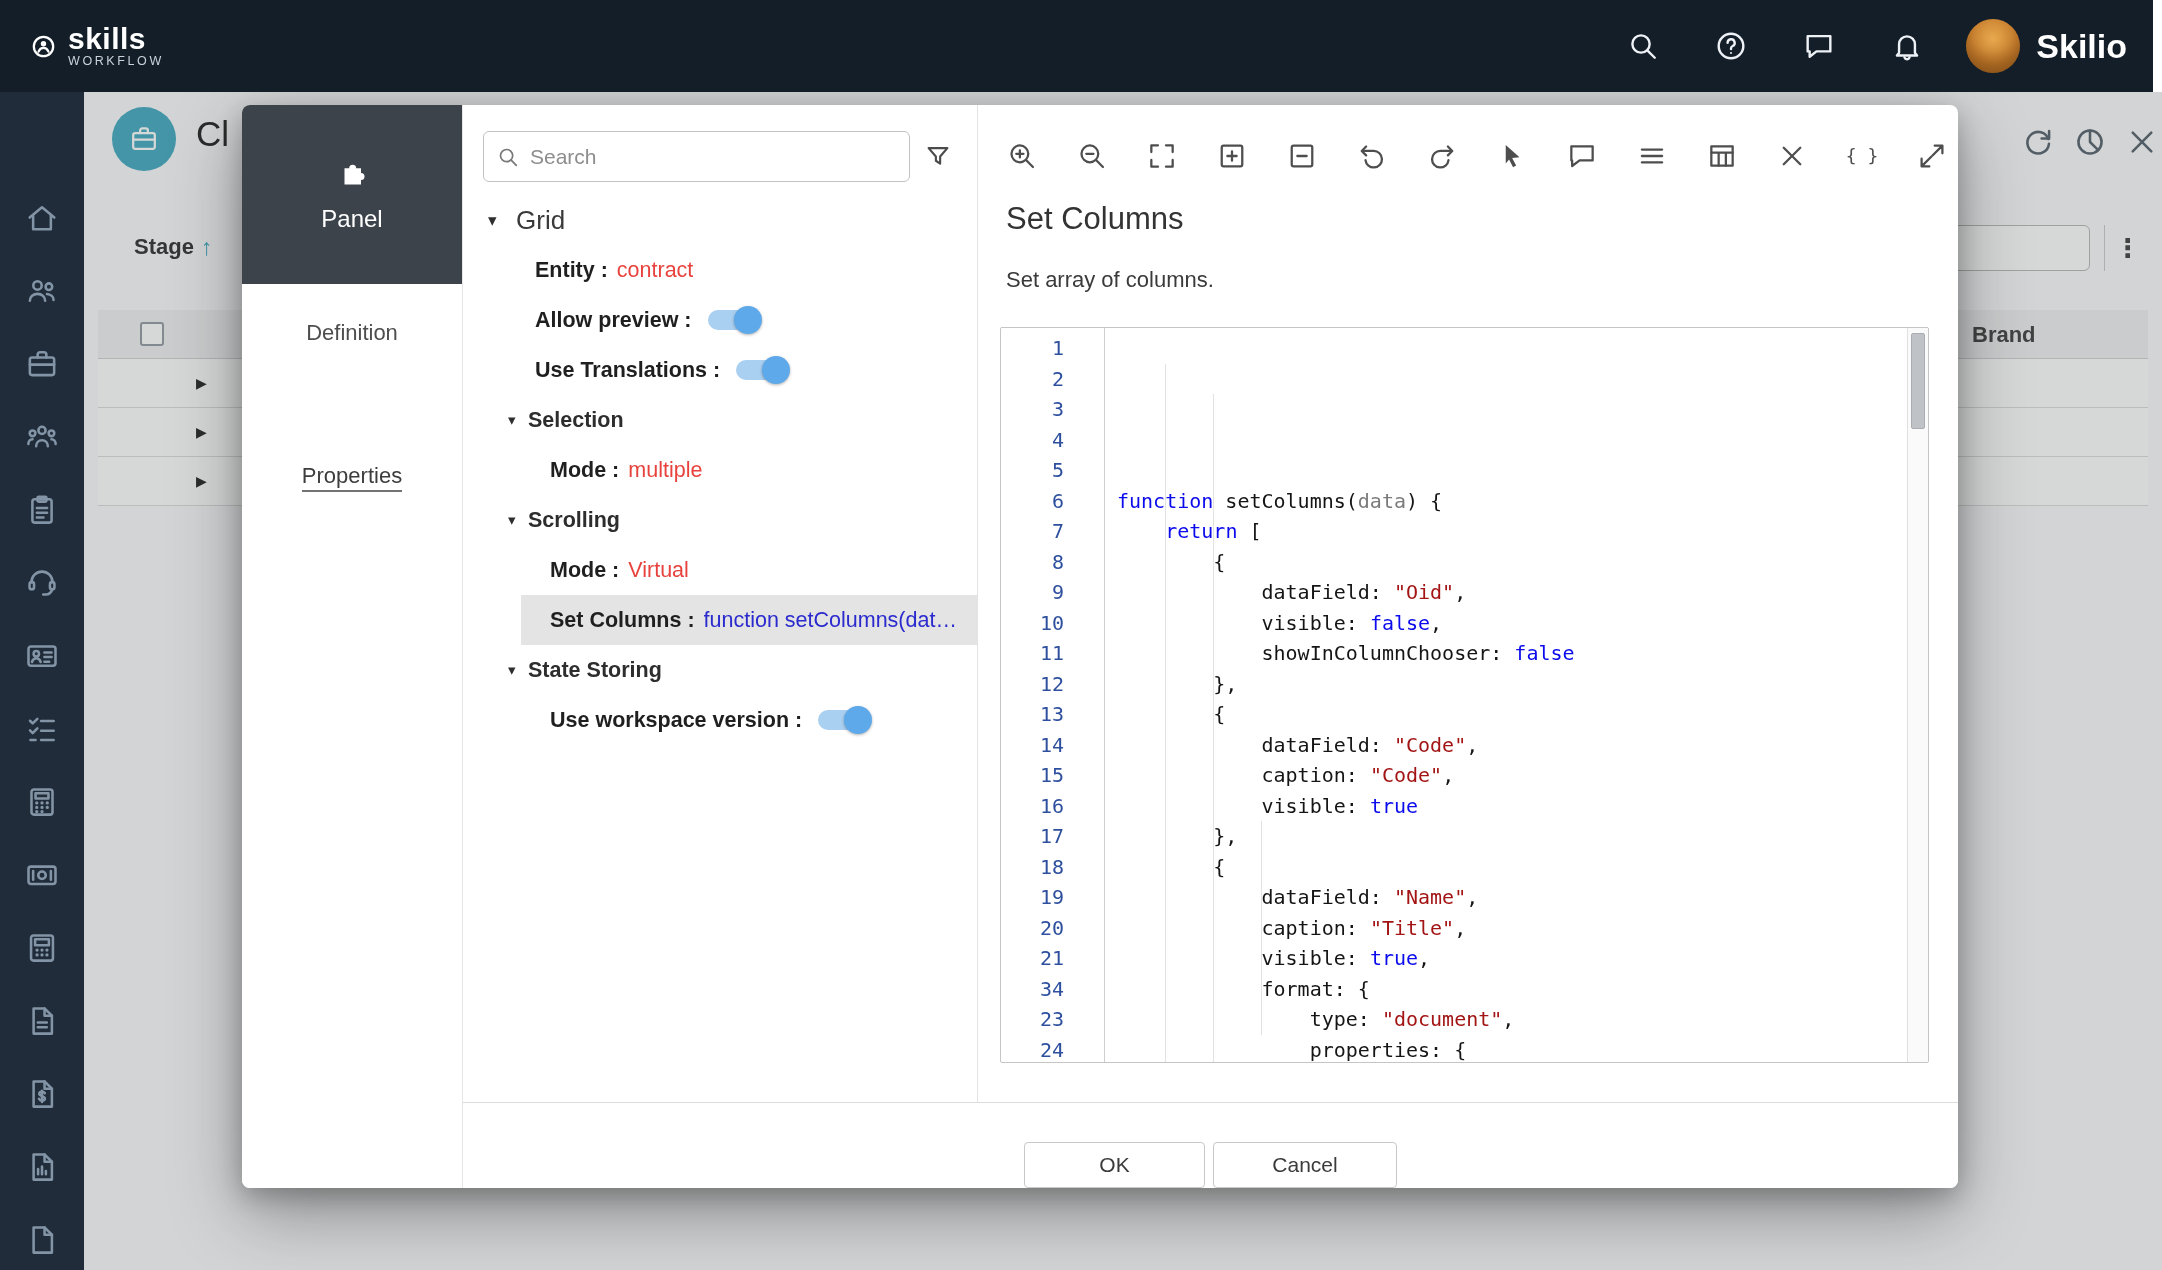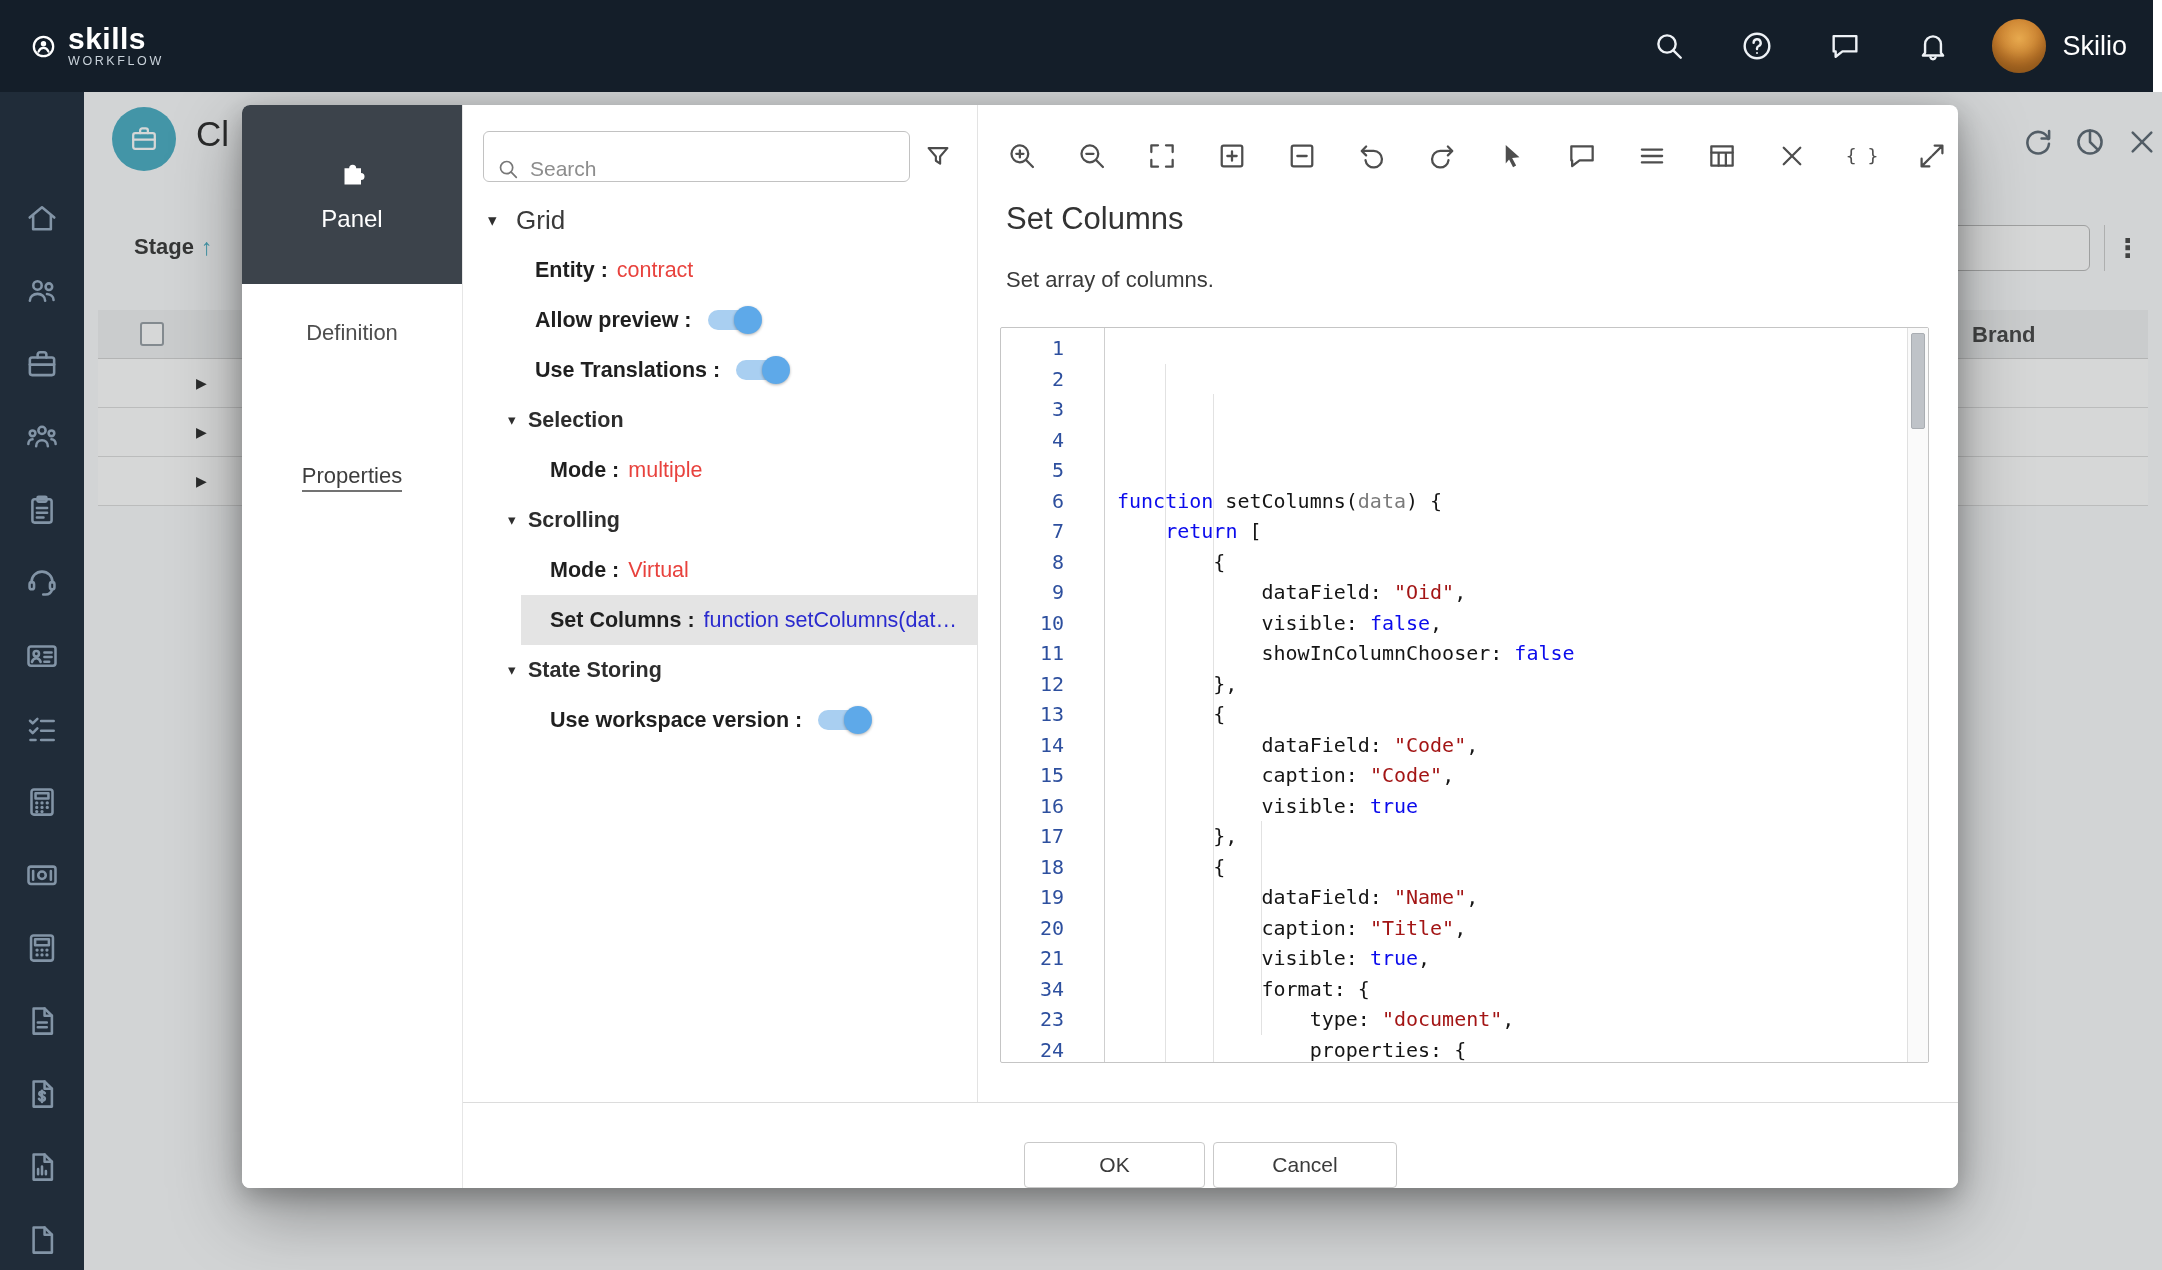--- a/index.html
+++ b/index.html
@@ -13,21 +13,21 @@
     display:flex;align-items:center;padding:0 26px 0 30px;z-index:40}
   .logo{display:flex;align-items:center;gap:11px;color:#fff;cursor:pointer}
   .logo-icon{width:27px;height:27px;color:#fff}
   .logo-title{font-size:30px;font-weight:700;line-height:28px;letter-spacing:.5px}
   .logo-sub{font-size:12.5px;letter-spacing:2.6px;color:#c9d2da;margin-top:1px}
   .topbar-actions{margin-left:auto;display:flex;align-items:center;gap:54px;margin-right:42px}
   .tb-icon{width:34px;height:34px;color:#eef2f6;cursor:pointer}
   .avatar{width:54px;height:54px;border-radius:50%;margin-right:16px;cursor:pointer;
     background:radial-gradient(circle at 50% 36%,#e7a94e 0%,#c97f2e 55%,#9a5d1f 100%);
     box-shadow:inset 0 -14px 14px rgba(90,50,10,.35)}
-  .user-name{color:#fff;font-size:27px;font-weight:400;cursor:pointer}
+  .user-name{color:#fff;font-size:34px;font-weight:700;cursor:pointer}
 
   
   .sidebar{position:absolute;left:0;top:92px;bottom:0;width:84px;background:var(--sidebar-bg,#202c39);
     display:flex;flex-direction:column;align-items:center;padding-top:108px;gap:37px;z-index:35}
   .sb-icon{width:36px;height:36px;color:#8294a6;flex:none;cursor:pointer}
 
   
   .page{position:absolute;left:84px;top:92px;right:0;bottom:0;background:#fbfcfd}
   .page-avatar{position:absolute;left:28px;top:15px;width:64px;height:64px;border-radius:50%;
     background:var(--accent-teal,#4cafc5);color:#fff;display:flex;align-items:center;justify-content:center;padding:16px}
@@ -62,21 +62,21 @@
   .puzzle{width:36px;height:36px;color:#fff}
   .panel-title{font-size:24px}
   .panel-tabs{margin-top:13px}
   .panel-tab{height:72px;margin-bottom:72px;display:flex;align-items:center;justify-content:center;
     font-size:22px;color:#4e4e4e;cursor:pointer}
   .panel-tab.active span{border-bottom:2px solid #737373;padding-bottom:1px;color:#3d3d3d}
 
   
   .dlg-tree{grid-column:2;grid-row:1;border-right:1px solid #e3e3e3;overflow:hidden}
   .search-row{display:flex;align-items:center;margin:26px 15px 0 20px}
-  .search-input{flex:1;height:51px;border:1px solid #c2c2c2;border-radius:6px;display:flex;align-items:flex-end;
+  .search-input{flex:1;height:51px;border:1px solid #c2c2c2;border-radius:6px;display:flex;align-items:center;
     padding:0 12px;background:#fff}
   .search-input .s-icon{width:24px;height:24px;color:#777;margin-right:10px;flex:none}
   .search-input input{border:none;outline:none;flex:1;font-size:21px;color:#333;font-family:inherit;background:transparent}
   .search-input input::placeholder{color:#8d8d8d}
   .filter-btn{width:48px;height:48px;border:none;background:transparent;color:#4b4b4b;margin-left:4px;
     display:flex;align-items:center;justify-content:center;cursor:pointer}
   .filter-btn svg{width:30px;height:30px}
   .tree-root{display:flex;align-items:center;height:50px;margin-top:13px;padding-left:25px;cursor:pointer}
   .root-arrow{font-size:17px;color:#2e2e2e;width:22px}
   .root-label{font-size:26px;color:#3a3a3a;font-weight:500;margin-left:6px}

